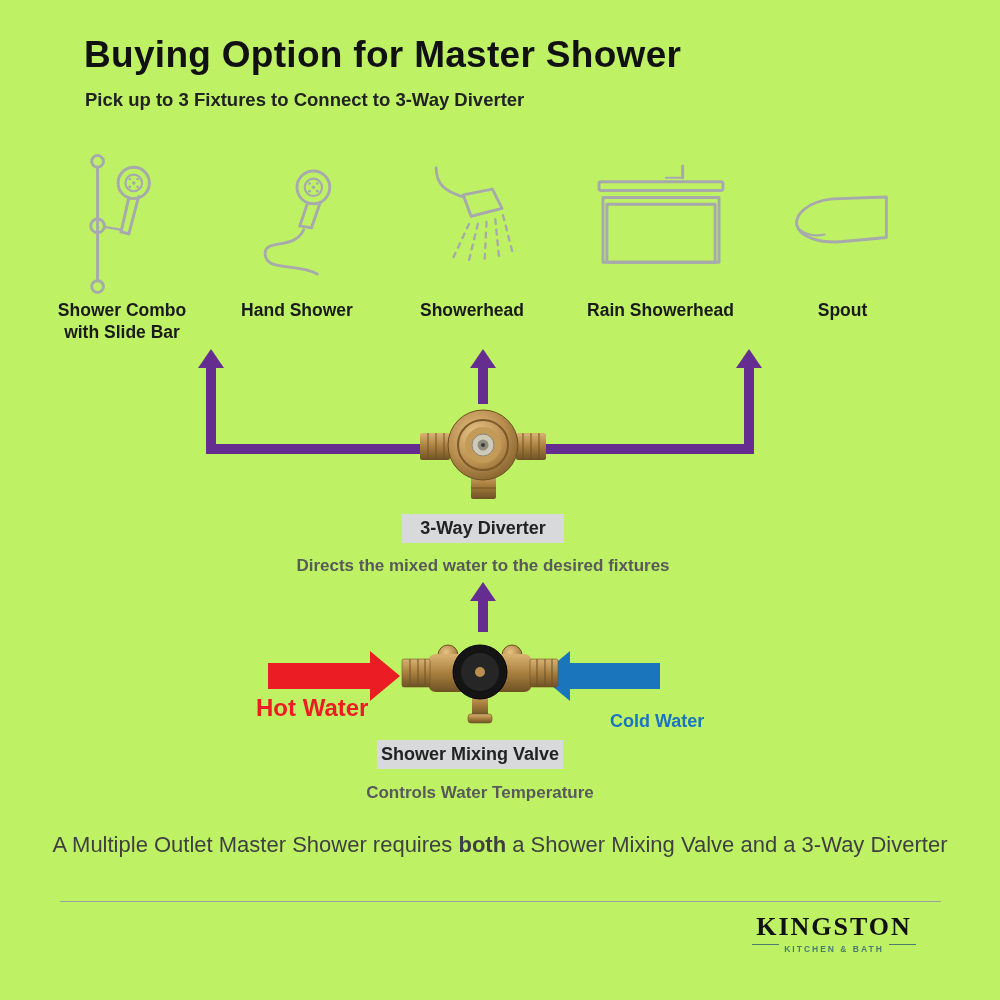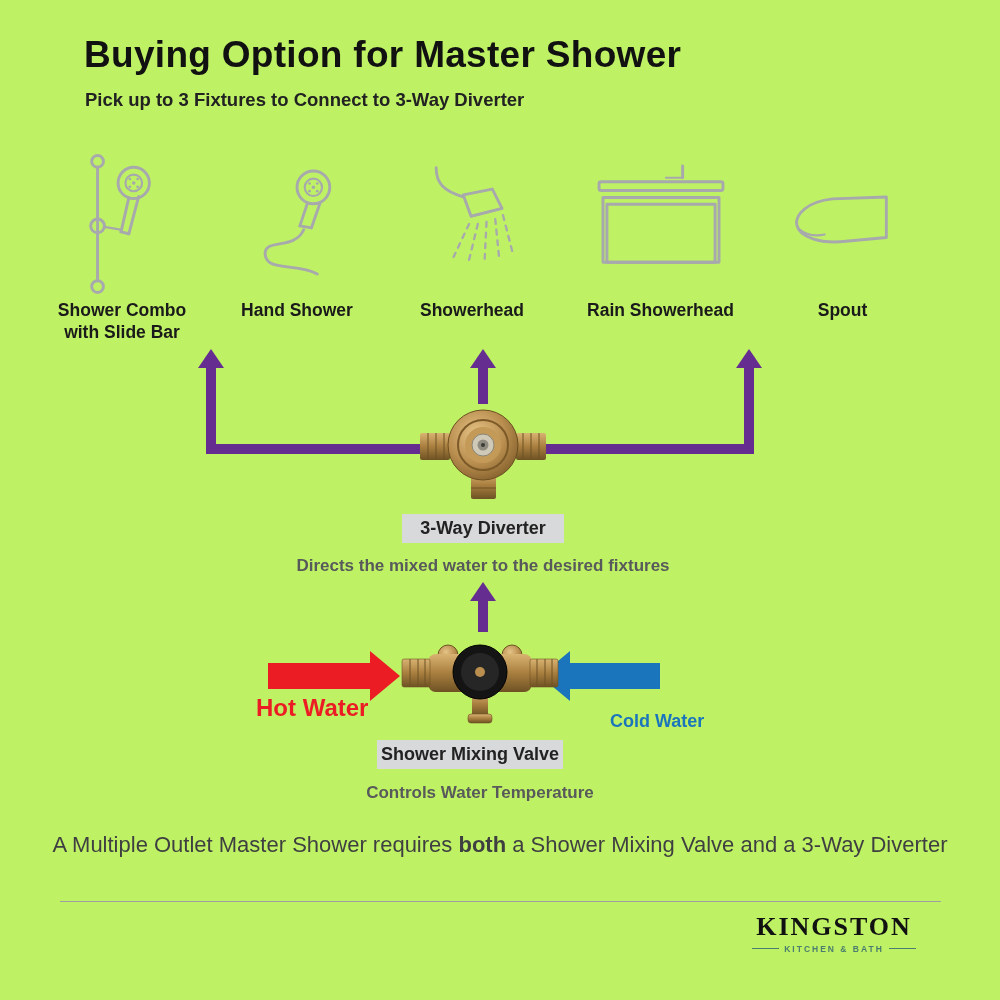--- a/index.html
+++ b/index.html
@@ -65,21 +65,21 @@
   .hot-label{position:absolute;left:256px;top:694px;font-size:24px;font-weight:bold;color:var(--hot-red,#EC1C24);}
   .cold-label{position:absolute;left:610px;top:711px;font-size:18px;font-weight:bold;color:var(--cold-blue,#1B75BC);}
 
   
   .note{position:absolute;left:0;top:832px;width:1000px;text-align:center;font-size:22px;color:#3F3F41;}
   .note b{font-weight:bold;}
   .divider{position:absolute;left:60px;top:901px;width:881px;height:1px;background:#9D9FA2;}
   .copyright{position:absolute;left:62px;top:929px;font-size:16.5px;color:#3F3F41;white-space:pre;}
   .brand{position:absolute;left:752px;top:913px;width:164px;text-align:center;}
   .brand-name{font-family:"Liberation Serif",serif;font-weight:bold;font-size:26px;letter-spacing:2px;color:#111;line-height:1.1;}
-  .brand-sub{display:flex;align-items:center;gap:5px;margin-top:2px;}
+  .brand-sub{display:flex;align-items:flex-start;gap:5px;margin-top:2px;}
   .brand-sub .bline{flex:1;height:1px;background:#4A7C6F;}
   .brand-sub .btxt{font-size:8.5px;letter-spacing:2px;font-weight:bold;color:#4A7C6F;white-space:nowrap;}
 </style>
 </head>
 <body>
 
 <div class="page">
 
   <div class="title">Buying Option for Master Shower</div>
   <div class="subtitle">Pick up to 3 Fixtures to Connect to 3-Way Diverter</div>

